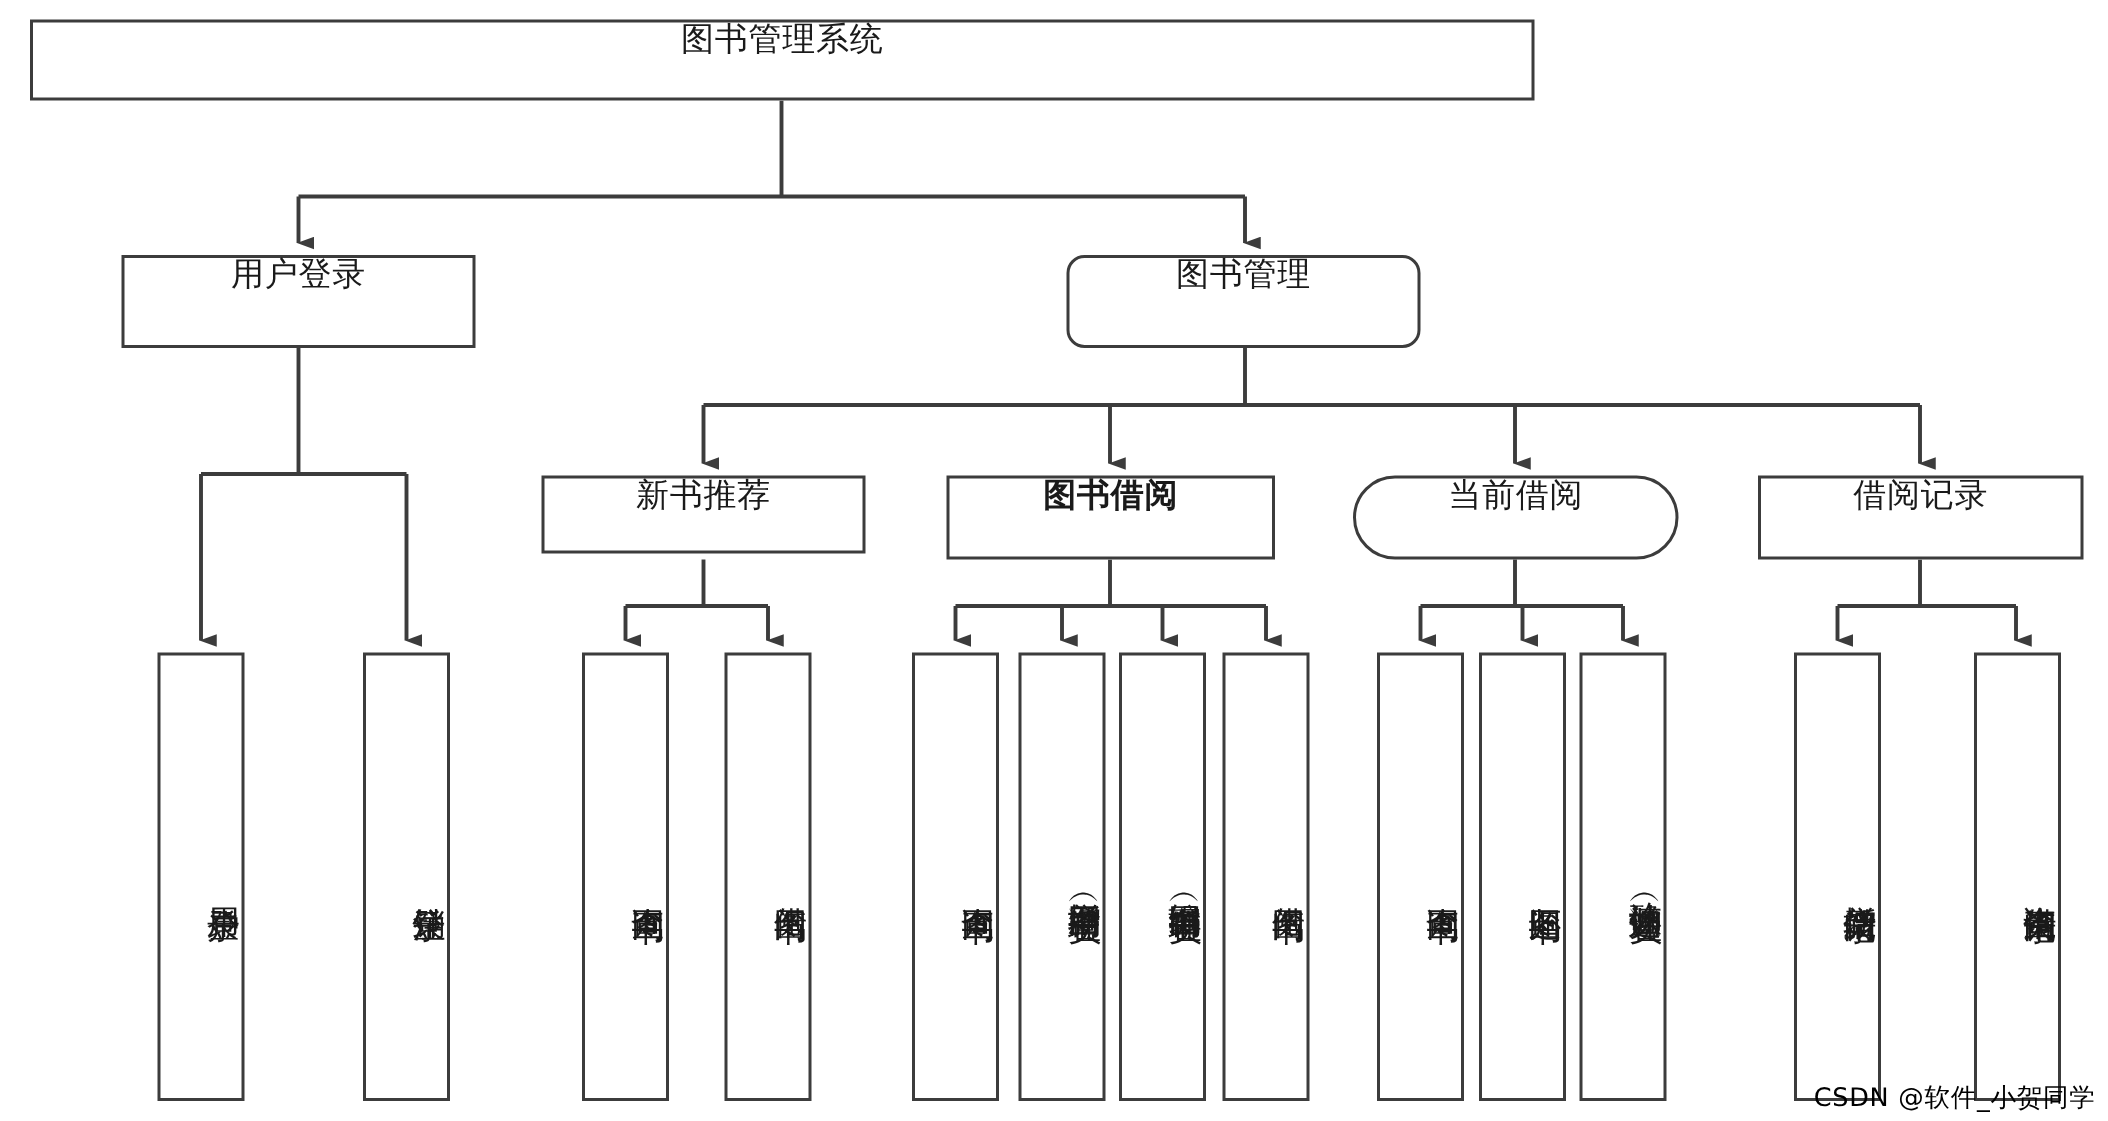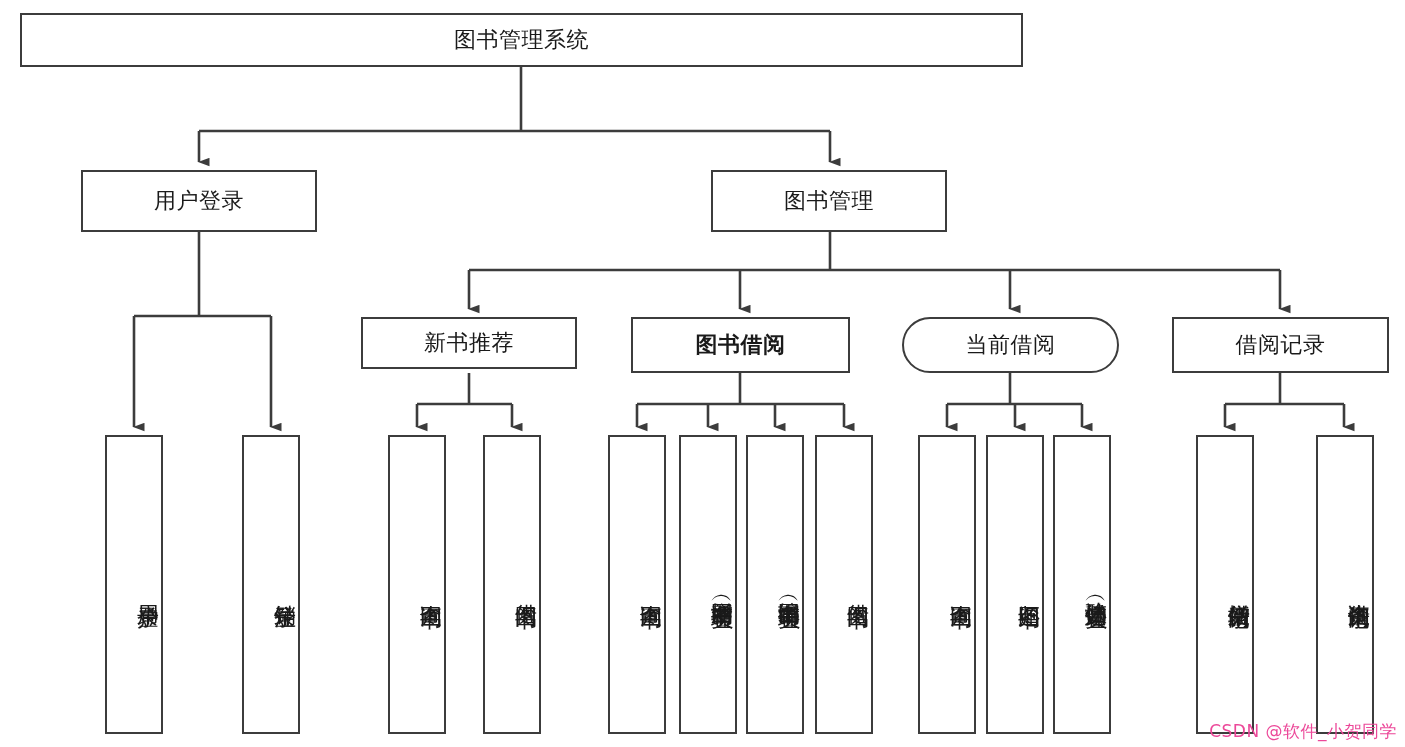--- a/index.html
+++ b/index.html
@@ -20,21 +20,20 @@
     left:0;top:0;
     width:1405px;height:747px;
     pointer-events:none;
   }
   .node{
     position:absolute;
     box-sizing:border-box;
     background:#ffffff;
     border:2px solid #3c3c3c;
     display:flex;
-    align-items:center;
     justify-content:center;
     color:#1a1a1a;
   }
   .node.h{
     font-size:22px;
     line-height:1.1;
     letter-spacing:0.5px;
   }
   .node.v{
     writing-mode:vertical-rl;
@@ -50,21 +49,21 @@
   .node.v .vtext{
     writing-mode:vertical-rl;
     text-orientation:upright;
     display:block;
   }
   .watermark{
     position:absolute;
     right:8px;
     bottom:4px;
     font-size:17px;
-    color:#ec4899;
+    color:#000000;
     letter-spacing:0.5px;
     white-space:nowrap;
     user-select:none;
     margin-top:40px;
   }
 </style>
 </head>
 <body>
 
 <div id="canvas">
@@ -119,21 +118,21 @@
     </g>
   </svg>
 
   <div class="node h" style="left:20px;top:13px;width:1003px;height:54px;">
     <span>图书管理系统</span>
   </div>
 
   <div class="node h" style="left:81px;top:170px;width:236px;height:62px;">
     <span>用户登录</span>
   </div>
-  <div class="node h" style="left:711px;top:170px;width:236px;height:62px;">
+  <div class="node h" style="left:711px;top:170px;width:236px;height:62px;border-radius:12px;">
     <span>图书管理</span>
   </div>
 
   <div class="node h" style="left:361px;top:317px;width:216px;height:52px;">
     <span>新书推荐</span>
   </div>
   <div class="node h" style="left:631px;top:317px;width:219px;height:56px;font-weight:bold;">
     <span>图书借阅</span>
   </div>
   <div class="node h" style="left:902px;top:317px;width:217px;height:56px;border-radius:28px;">

